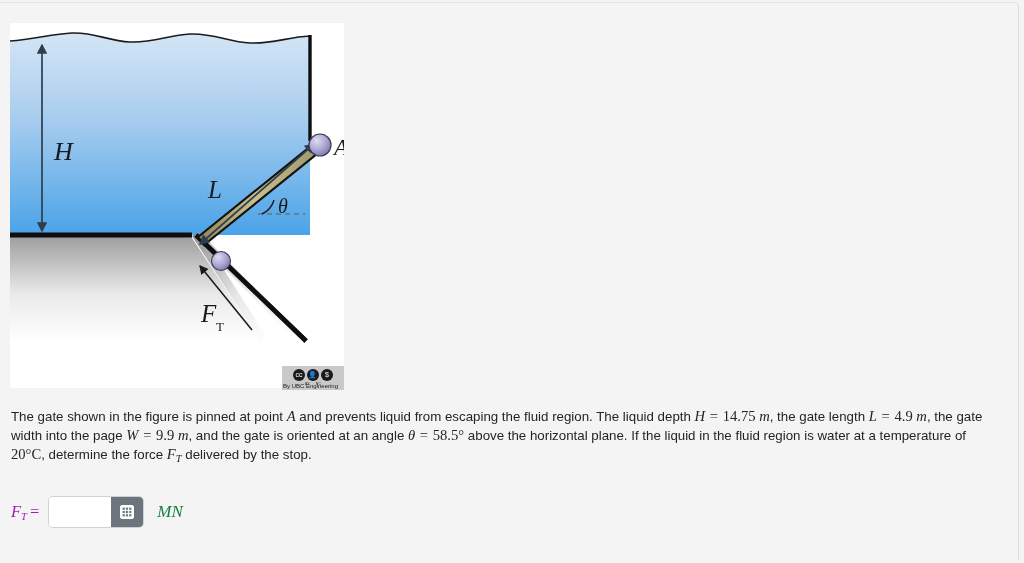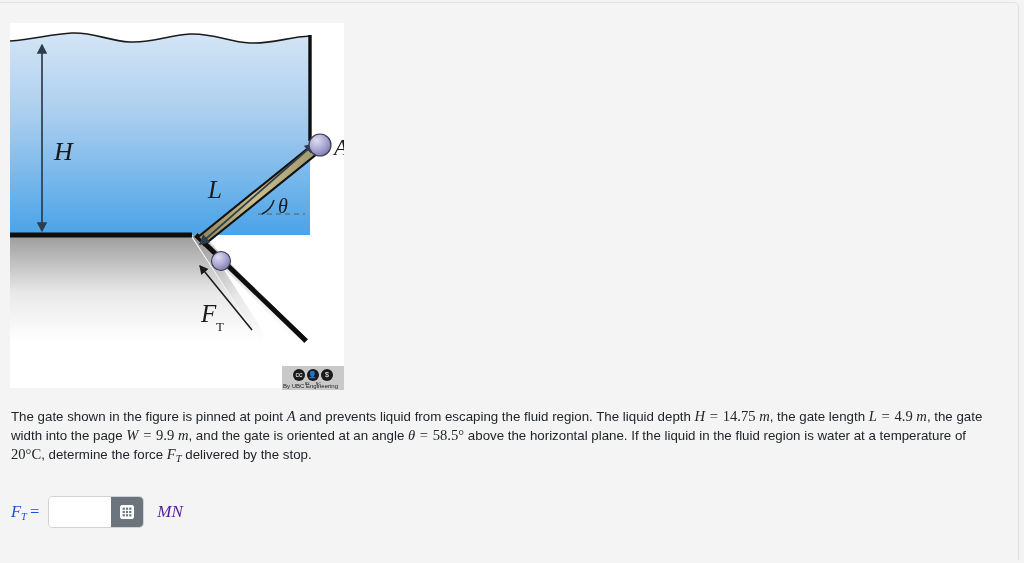--- a/index.html
+++ b/index.html
@@ -114,21 +114,21 @@
     position: absolute;
     left: 11px; top: 494px;
     display: flex;
     align-items: center;
   }
   #answer-label {
     font-family: "Liberation Serif", serif;
     font-size: 16.5px;
     font-style: italic;
     white-space: nowrap;
-    color: #1d4ed8;
+    color: #a21caf;
   }
   #answer-label .eq {
     font-style: normal;
     padding-left: 3px;
   }
   #input-group {
     display: flex;
     align-items: stretch;
     margin-left: 10px;
     height: 30px;
@@ -154,21 +154,21 @@
     align-items: center;
     justify-content: center;
     cursor: pointer;
     padding: 0;
   }
   #unit-label {
     margin-left: 14px;
     font-family: "Liberation Serif", serif;
     font-size: 17px;
     font-style: italic;
-    color: #4c1d95;
+    color: #15803d;
   }
 </style>
 </head>
 <body>
 
 <div id="page">
 
   <div id="figure-wrap">
     <svg id="figure-svg" width="334" height="365" viewBox="0 0 334 365">
       <defs>

